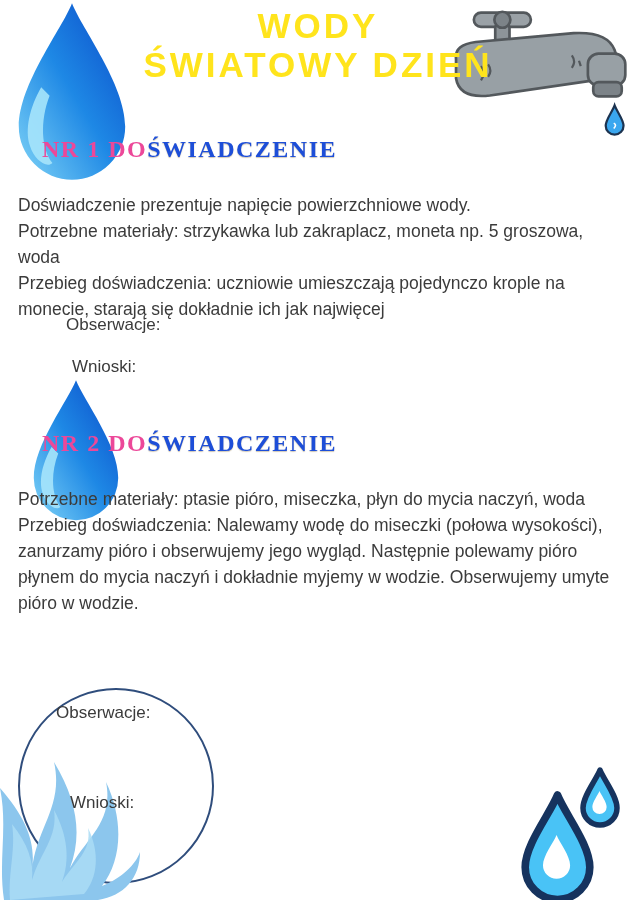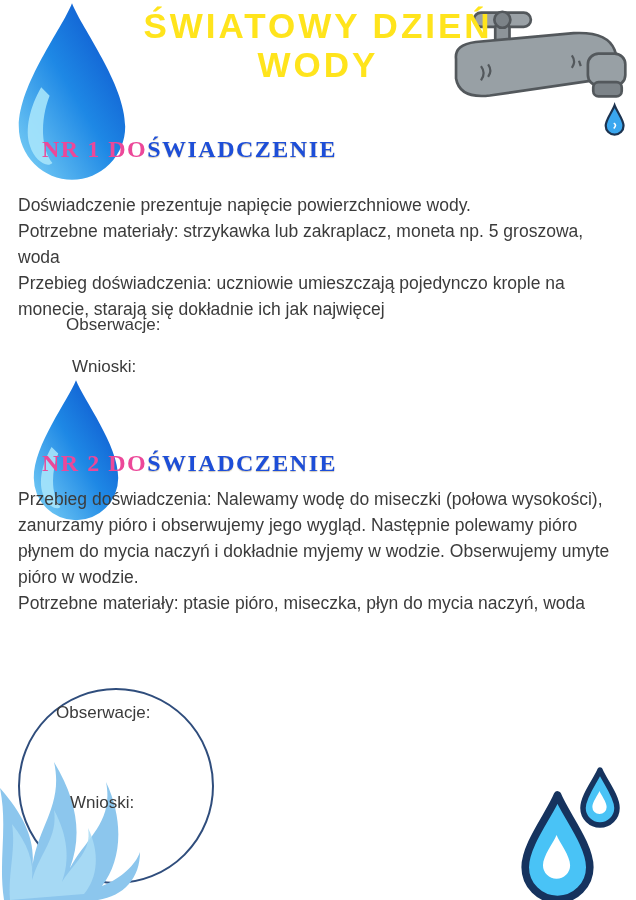--- a/index.html
+++ b/index.html
@@ -14,21 +14,21 @@
     font-weight:800;font-size:35px;line-height:1.12;letter-spacing:3px;
     color:#ffe41c;z-index:2;
   }
   .heading{
     font-family:"Liberation Serif", serif;font-weight:700;
     font-size:24px;letter-spacing:1.5px;white-space:nowrap;
   }
   .heading .dark{color:#ec4899;}
   .heading .light{color:#1d4ed8;text-shadow:0 1px 1px rgba(120,95,40,0.35);}
   #h1{left:42px;top:136px;}
-  #h2{left:42px;top:430px;margin-top:20px;}
+  #h2{left:42px;top:430px;}
   .para{
     left:18px;width:600px;
     font-size:17.5px;line-height:26px;color:#3b3b3b;
   }
   #p1{top:192px;}
   #p2{top:486px;}
   .label{font-size:17px;line-height:26px;color:#3b3b3b;}
   #obs1{left:66px;top:312px;}
   #wn1{left:72px;top:354px;}
   #obs2{left:56px;top:700px;}
@@ -62,22 +62,22 @@
     </g>
     <path d="M46 70 q6 8 0 16" stroke="#53585c" stroke-width="2.5" fill="none"></path>
     <path d="M54 68 q5 7 0 14" stroke="#53585c" stroke-width="2.5" fill="none"></path>
     <path d="M148 58 q5 7 0 14" stroke="#53585c" stroke-width="2.5" fill="none"></path>
     <path d="M156 64 l2 6" stroke="#53585c" stroke-width="2.5" fill="none"></path>
     <path d="M196 114 C199 122 206 130 206 137 A10 10 0 1 1 186 137 C186 130 193 122 196 114 Z" fill="#3aa7ef" stroke="#1c3350" stroke-width="2.5"></path>
     <path d="M195 134 q4 2 0 6" stroke="#ffffff" stroke-width="1.8" fill="none"></path>
   </svg>
 
   <div class="title txt">
+    <div>WODY</div>
     <div>ŚWIATOWY DZIEŃ</div>
-    <div>WODY</div>
   </div>
 
   <div class="heading txt" id="h1">
     <span class="dark">NR 1 DO</span><span class="light">ŚWIADCZENIE</span>
   </div>
 
   <div class="para txt" id="p1">
     <div>Doświadczenie prezentuje napięcie powierzchniowe wody.</div>
     <div>Potrzebne materiały: strzykawka lub zakraplacz, moneta np. 5 groszowa, woda</div>
     <div>Przebieg doświadczenia: uczniowie umieszczają pojedynczo krople na monecie, starają się dokładnie ich jak najwięcej</div>
@@ -96,22 +96,22 @@
     </defs>
     <path d="M50 2 C57 20 88 60 88 90 A38 38 0 1 1 12 90 C12 60 43 20 50 2 Z" fill="url(#dropGrad2)"></path>
     <path d="M28 62 C20 76 16 92 20 104 C23 114 32 120 36 116 C28 106 27 86 34 68 Z" fill="#a6e4fb" opacity="0.9"></path>
   </svg>
 
   <div class="heading txt" id="h2">
     <span class="dark">NR 2 DO</span><span class="light">ŚWIADCZENIE</span>
   </div>
 
   <div class="para txt" id="p2">
+    <div>Potrzebne materiały: ptasie pióro, miseczka, płyn do mycia naczyń, woda</div>
     <div>Przebieg doświadczenia: Nalewamy wodę do miseczki (połowa wysokości), zanurzamy pióro i obserwujemy jego wygląd. Następnie polewamy pióro płynem do mycia naczyń i dokładnie myjemy w wodzie. Obserwujemy umyte pióro w wodzie.</div>
-    <div>Potrzebne materiały: ptasie pióro, miseczka, płyn do mycia naczyń, woda</div>
   </div>
 
   <div class="label txt" id="obs2">Obserwacje:</div>
   <div class="label txt" id="wn2">Wnioski:</div>
 
   <svg class="gfx" style="left:16px;top:686px;" width="200" height="200" viewBox="0 0 200 200">
     <circle cx="100" cy="100" r="97" fill="none" stroke="#2f4d7c" stroke-width="2"></circle>
   </svg>
 
   <svg class="gfx" style="left:0px;top:712px;z-index:2;" width="158" height="188" viewBox="0 0 158 188">

